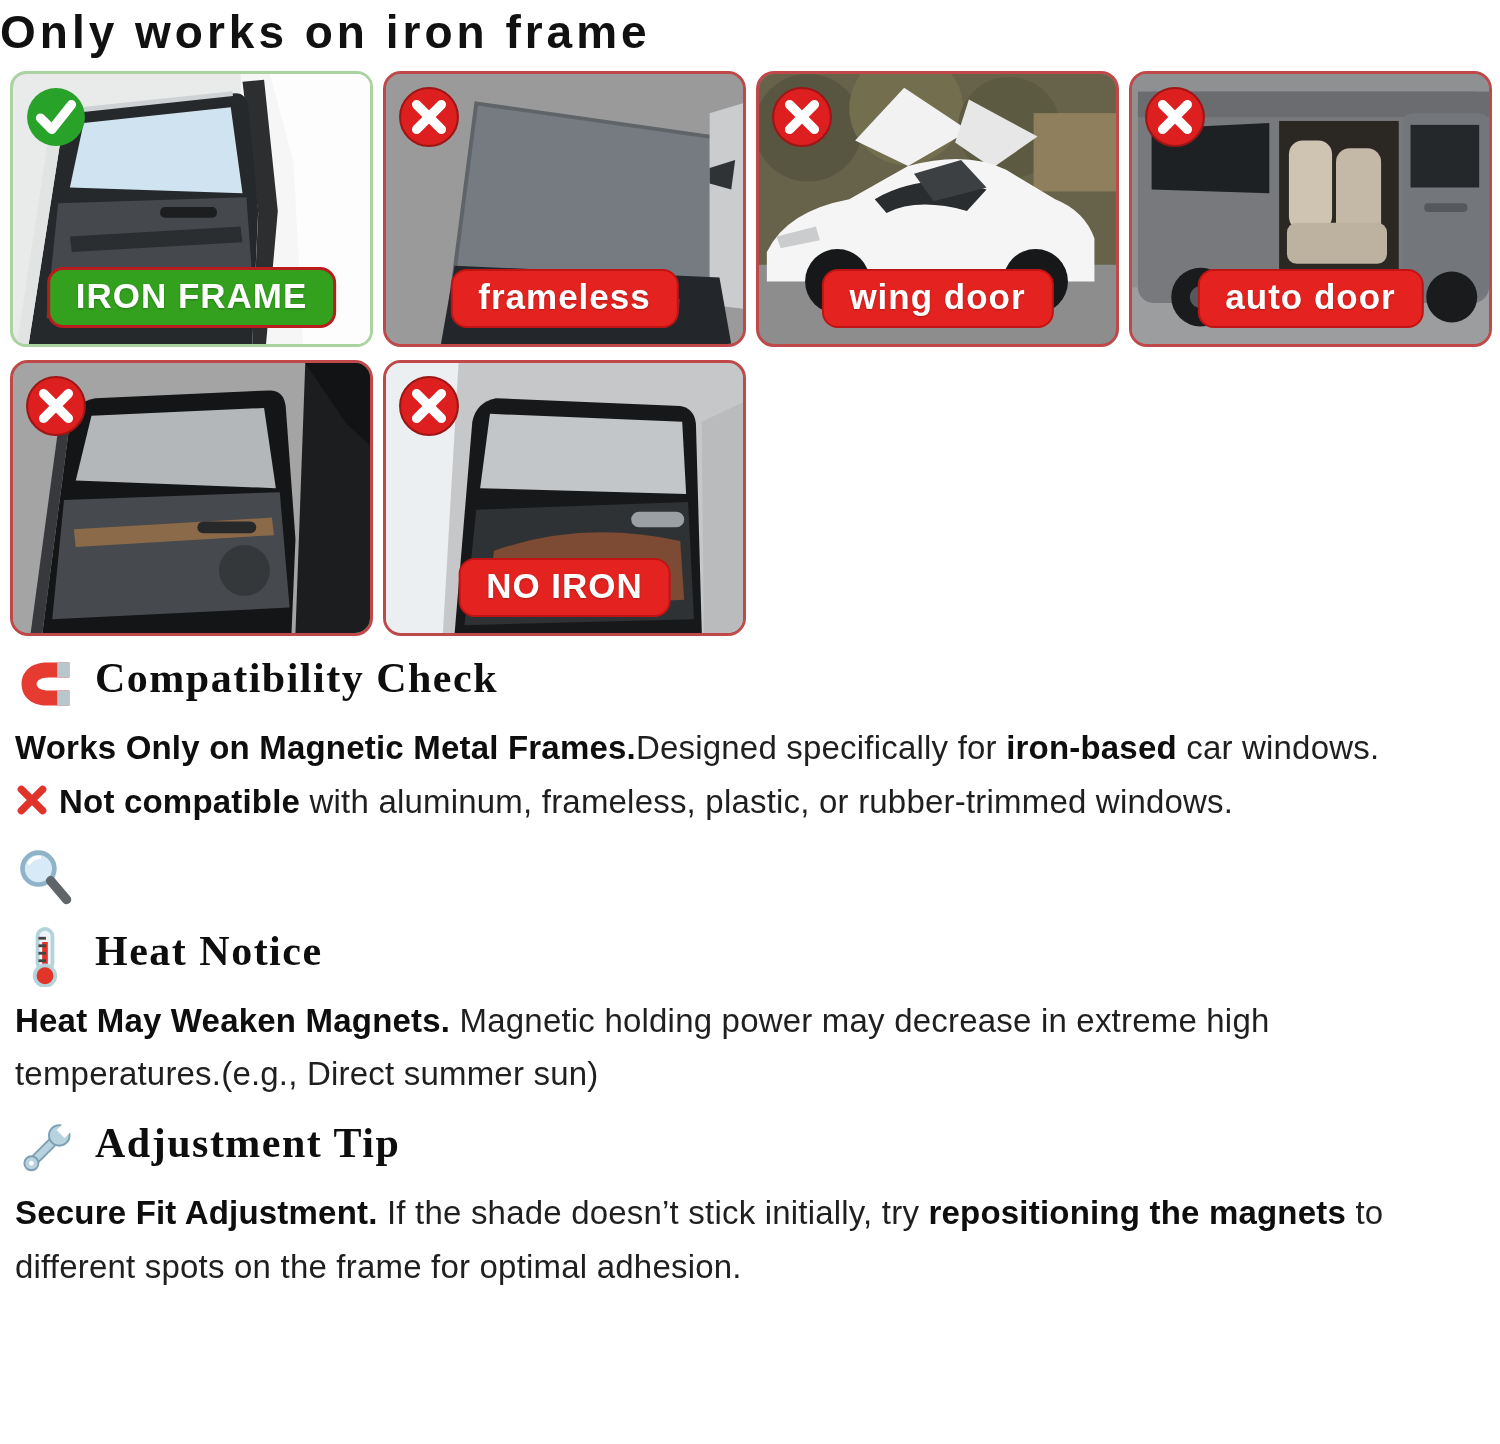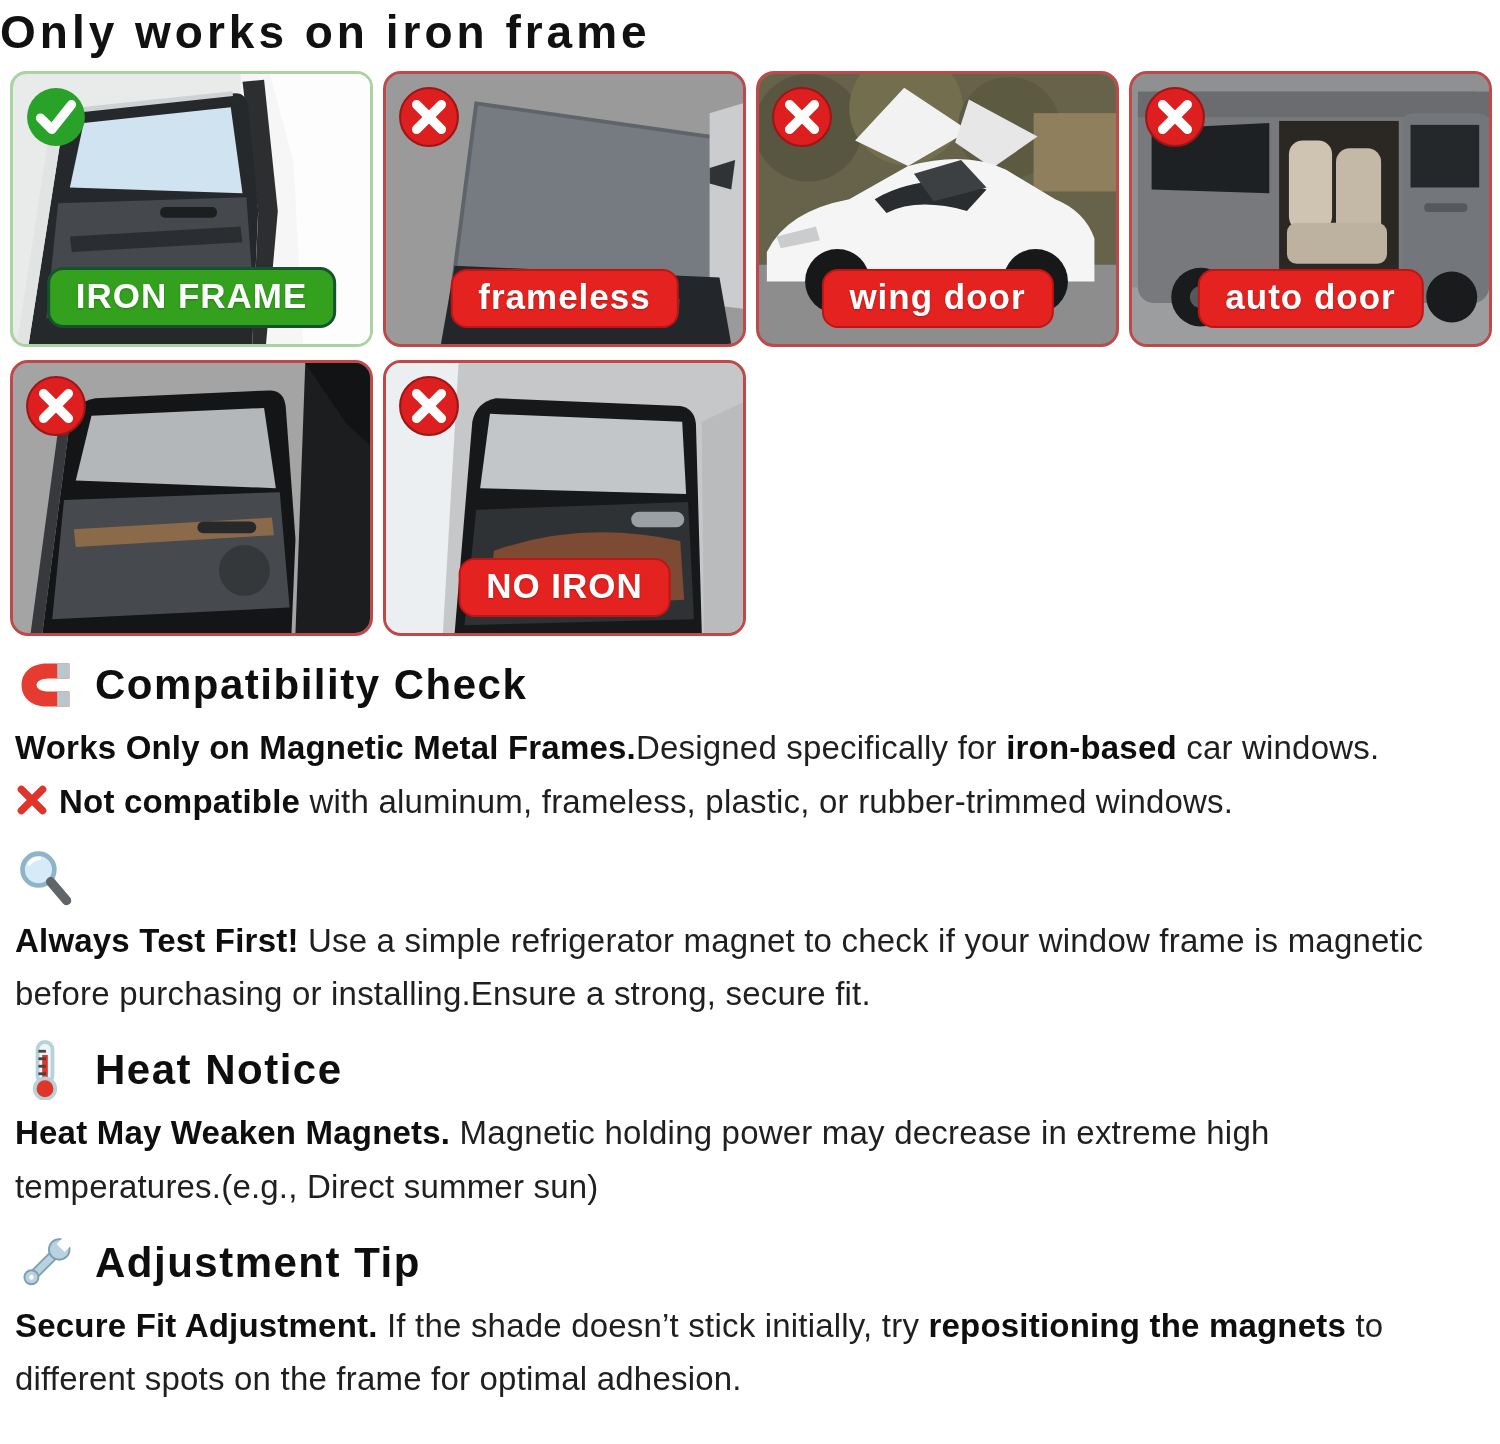--- a/index.html
+++ b/index.html
@@ -45,28 +45,29 @@
     transform: translateX(-50%);
     white-space: nowrap;
     color: #fff;
     font-weight: 700;
     font-size: 35px;
     letter-spacing: 1px;
     padding: 6px 26px 9px;
     border-radius: 16px;
     text-shadow: 0 1px 2px rgba(0,0,0,.25);
   }
-  .pill.green { background: var(--label-green, #33a01e); border: 3px solid #14532d; }
+  .pill.green { background: var(--label-green, #33a01e); border: 3px solid #b91c1c; }
   .pill.red   { background: var(--label-red, #e42320); border: 2px solid #c01414; }
 
   .section { padding: 0 15px; }
   .sec-head {
-    display: flex; align-items: center; gap: 20px;
+    display: flex; align-items: flex-start; gap: 20px;
     margin: 18px 0 0;
     height: 62px;
+    font-family: Liberation Serif, serif;
   }
   .sec-head .icon { width: 60px; height: 60px; flex: 0 0 auto; }
   .sec-head .icon svg { width: 100%; height: 100%; }
   .sec-head h2 {
     font-size: 42px; font-weight: 700; color: #0e0e0e; letter-spacing: 1.5px;
   }
   .para {
     font-size: 33px;
     line-height: 1.63;
     letter-spacing: .2px;
@@ -247,21 +248,20 @@
   <div class="section">
     <div class="sec-head">
       <span class="icon">
         <svg viewBox="0 0 64 64">
           <circle cx="25" cy="23" r="17" fill="#d6eaf7" stroke="#8fb4c9" stroke-width="5"></circle>
           <path d="M15 17 Q19 11 26 11" stroke="#ffffff" stroke-width="4" fill="none" stroke-linecap="round"></path>
           <line x1="38" y1="36" x2="55" y2="56" stroke="#5f6569" stroke-width="10" stroke-linecap="round"></line>
         </svg>
       </span>
     </div>
-    <p class="para"><span class="b">Always Test First!</span><span> Use a simple refrigerator magnet to check if your window frame is magnetic before purchasing or installing.Ensure a strong, secure fit.</span></p>
   </div>
 
   <div class="section">
     <div class="sec-head">
       <span class="icon">
         <svg viewBox="0 0 64 64">
           <rect x="24" y="2" width="16" height="44" rx="8" fill="#eef5f8" stroke="#b6d3dc" stroke-width="4"></rect>
           <rect x="29" y="16" width="6" height="30" fill="#e03528"></rect>
           <line x1="25" y1="12" x2="33" y2="12" stroke="#444" stroke-width="3"></line>
           <line x1="25" y1="20" x2="33" y2="20" stroke="#444" stroke-width="3"></line>

